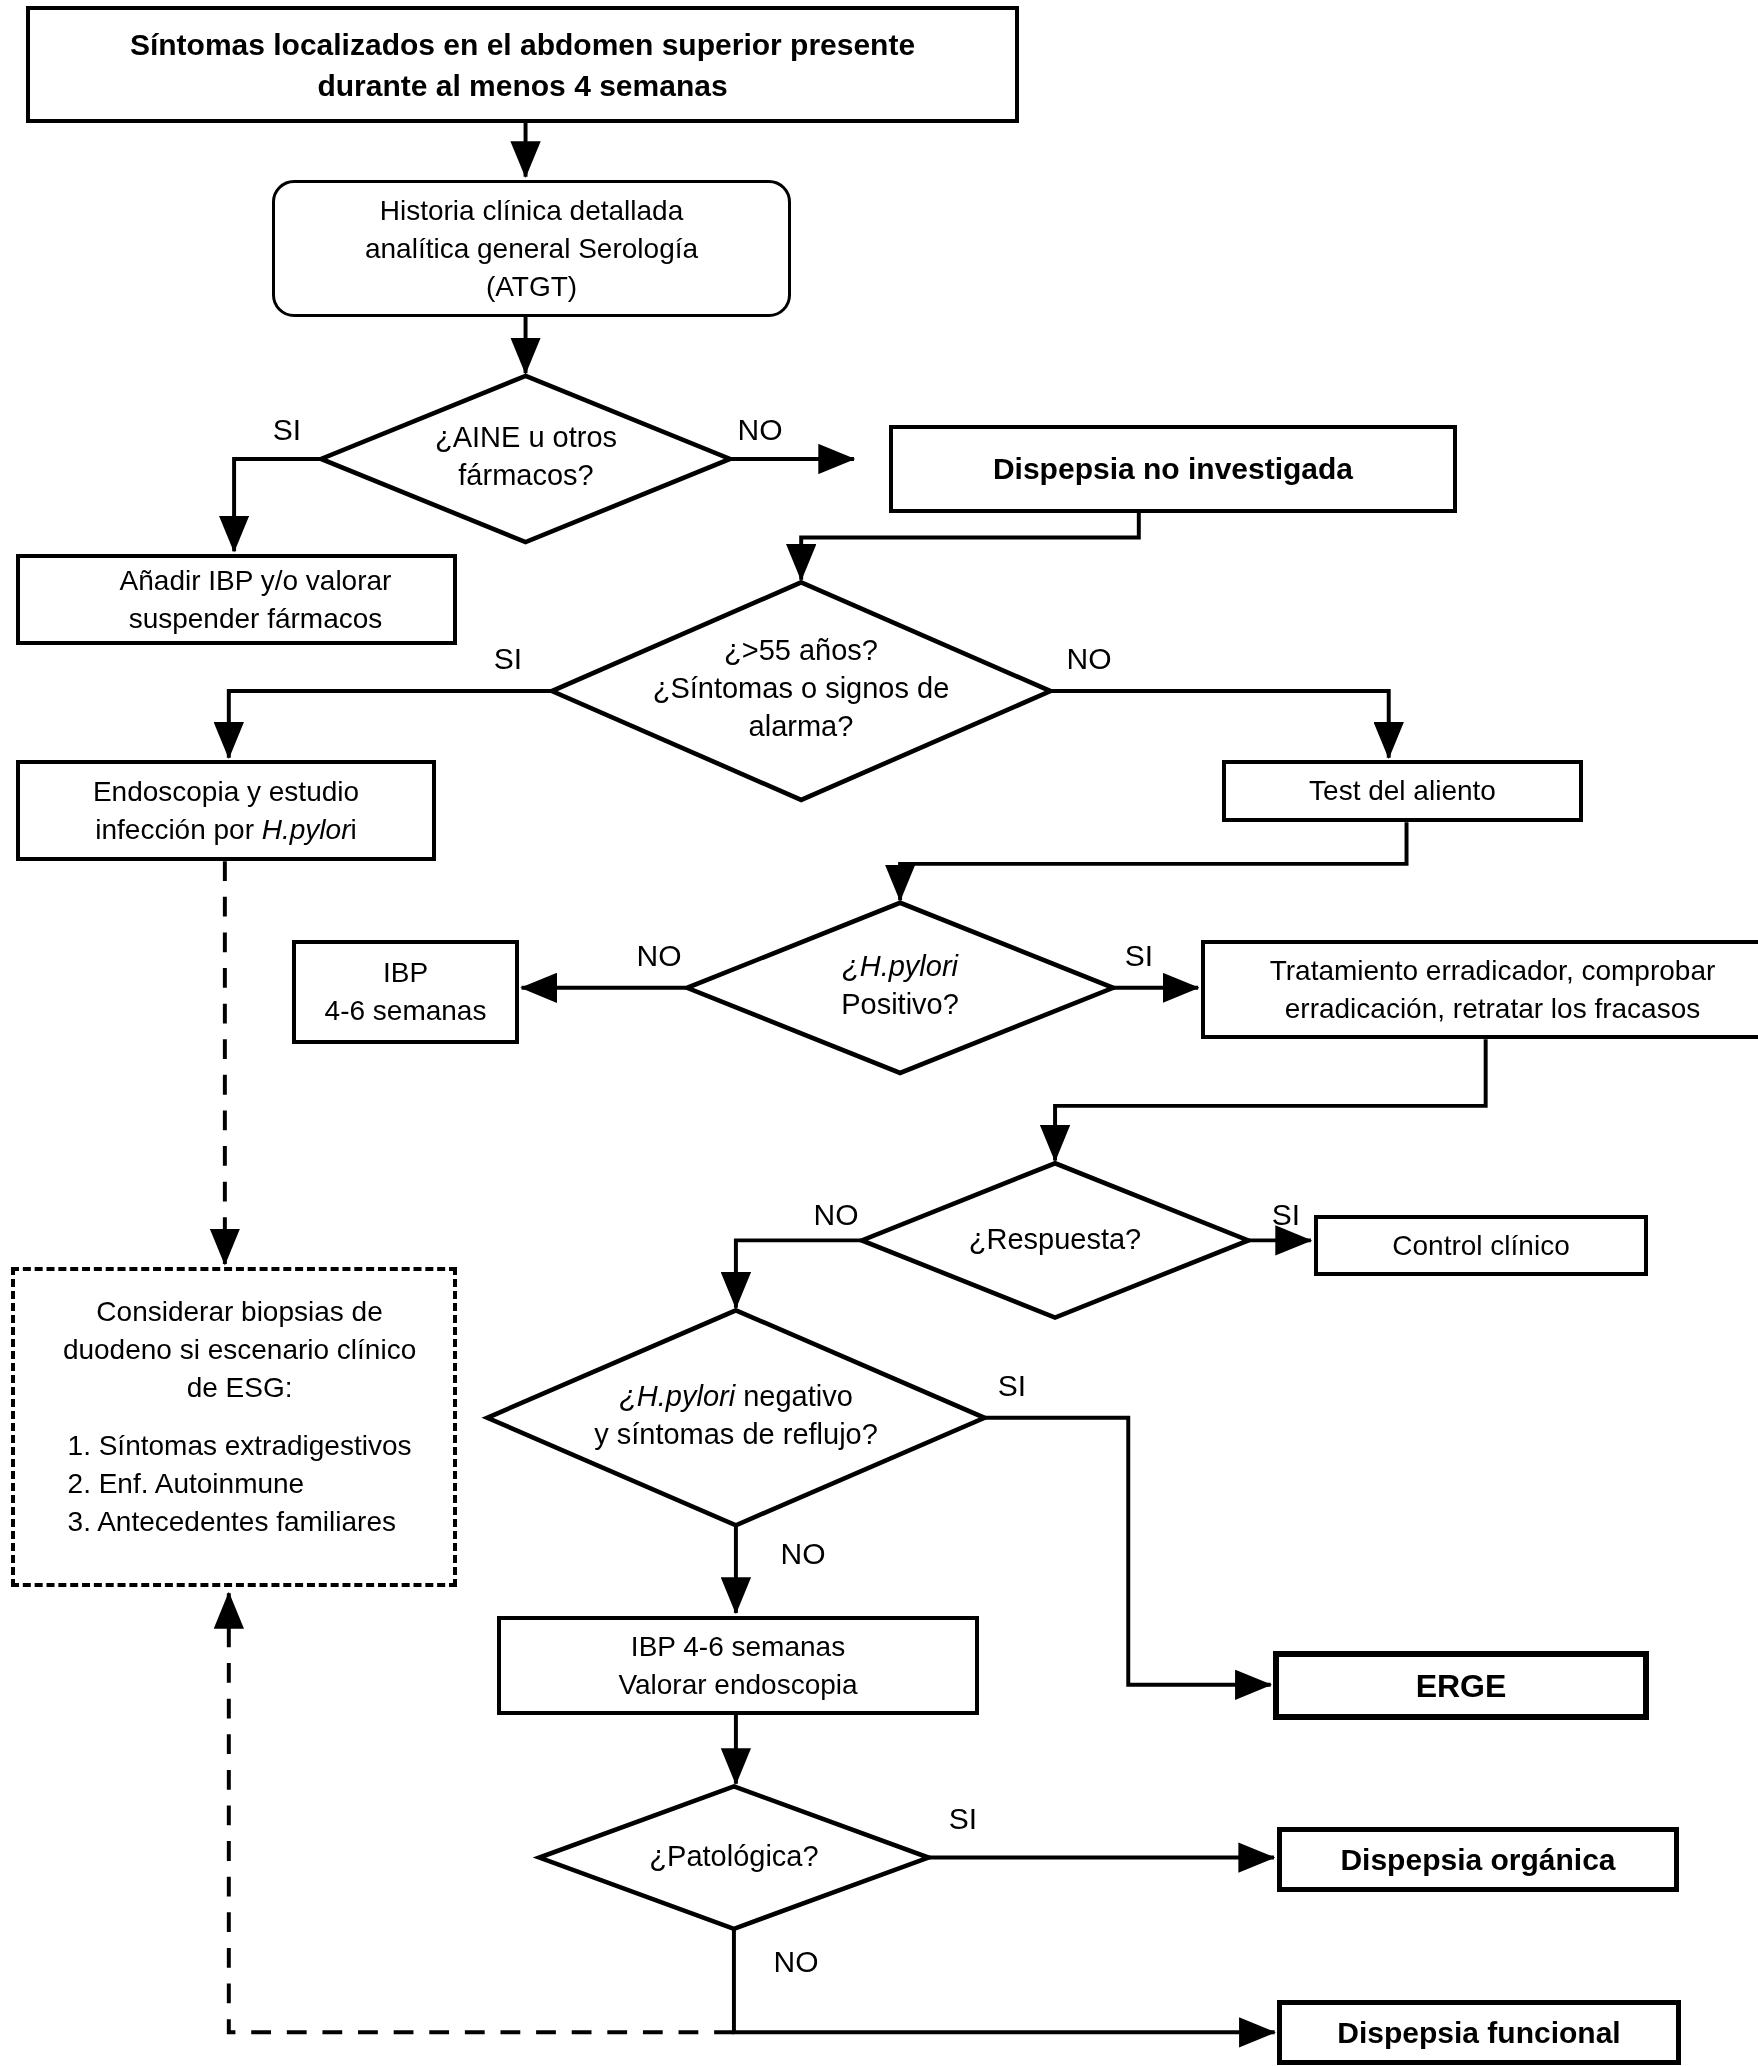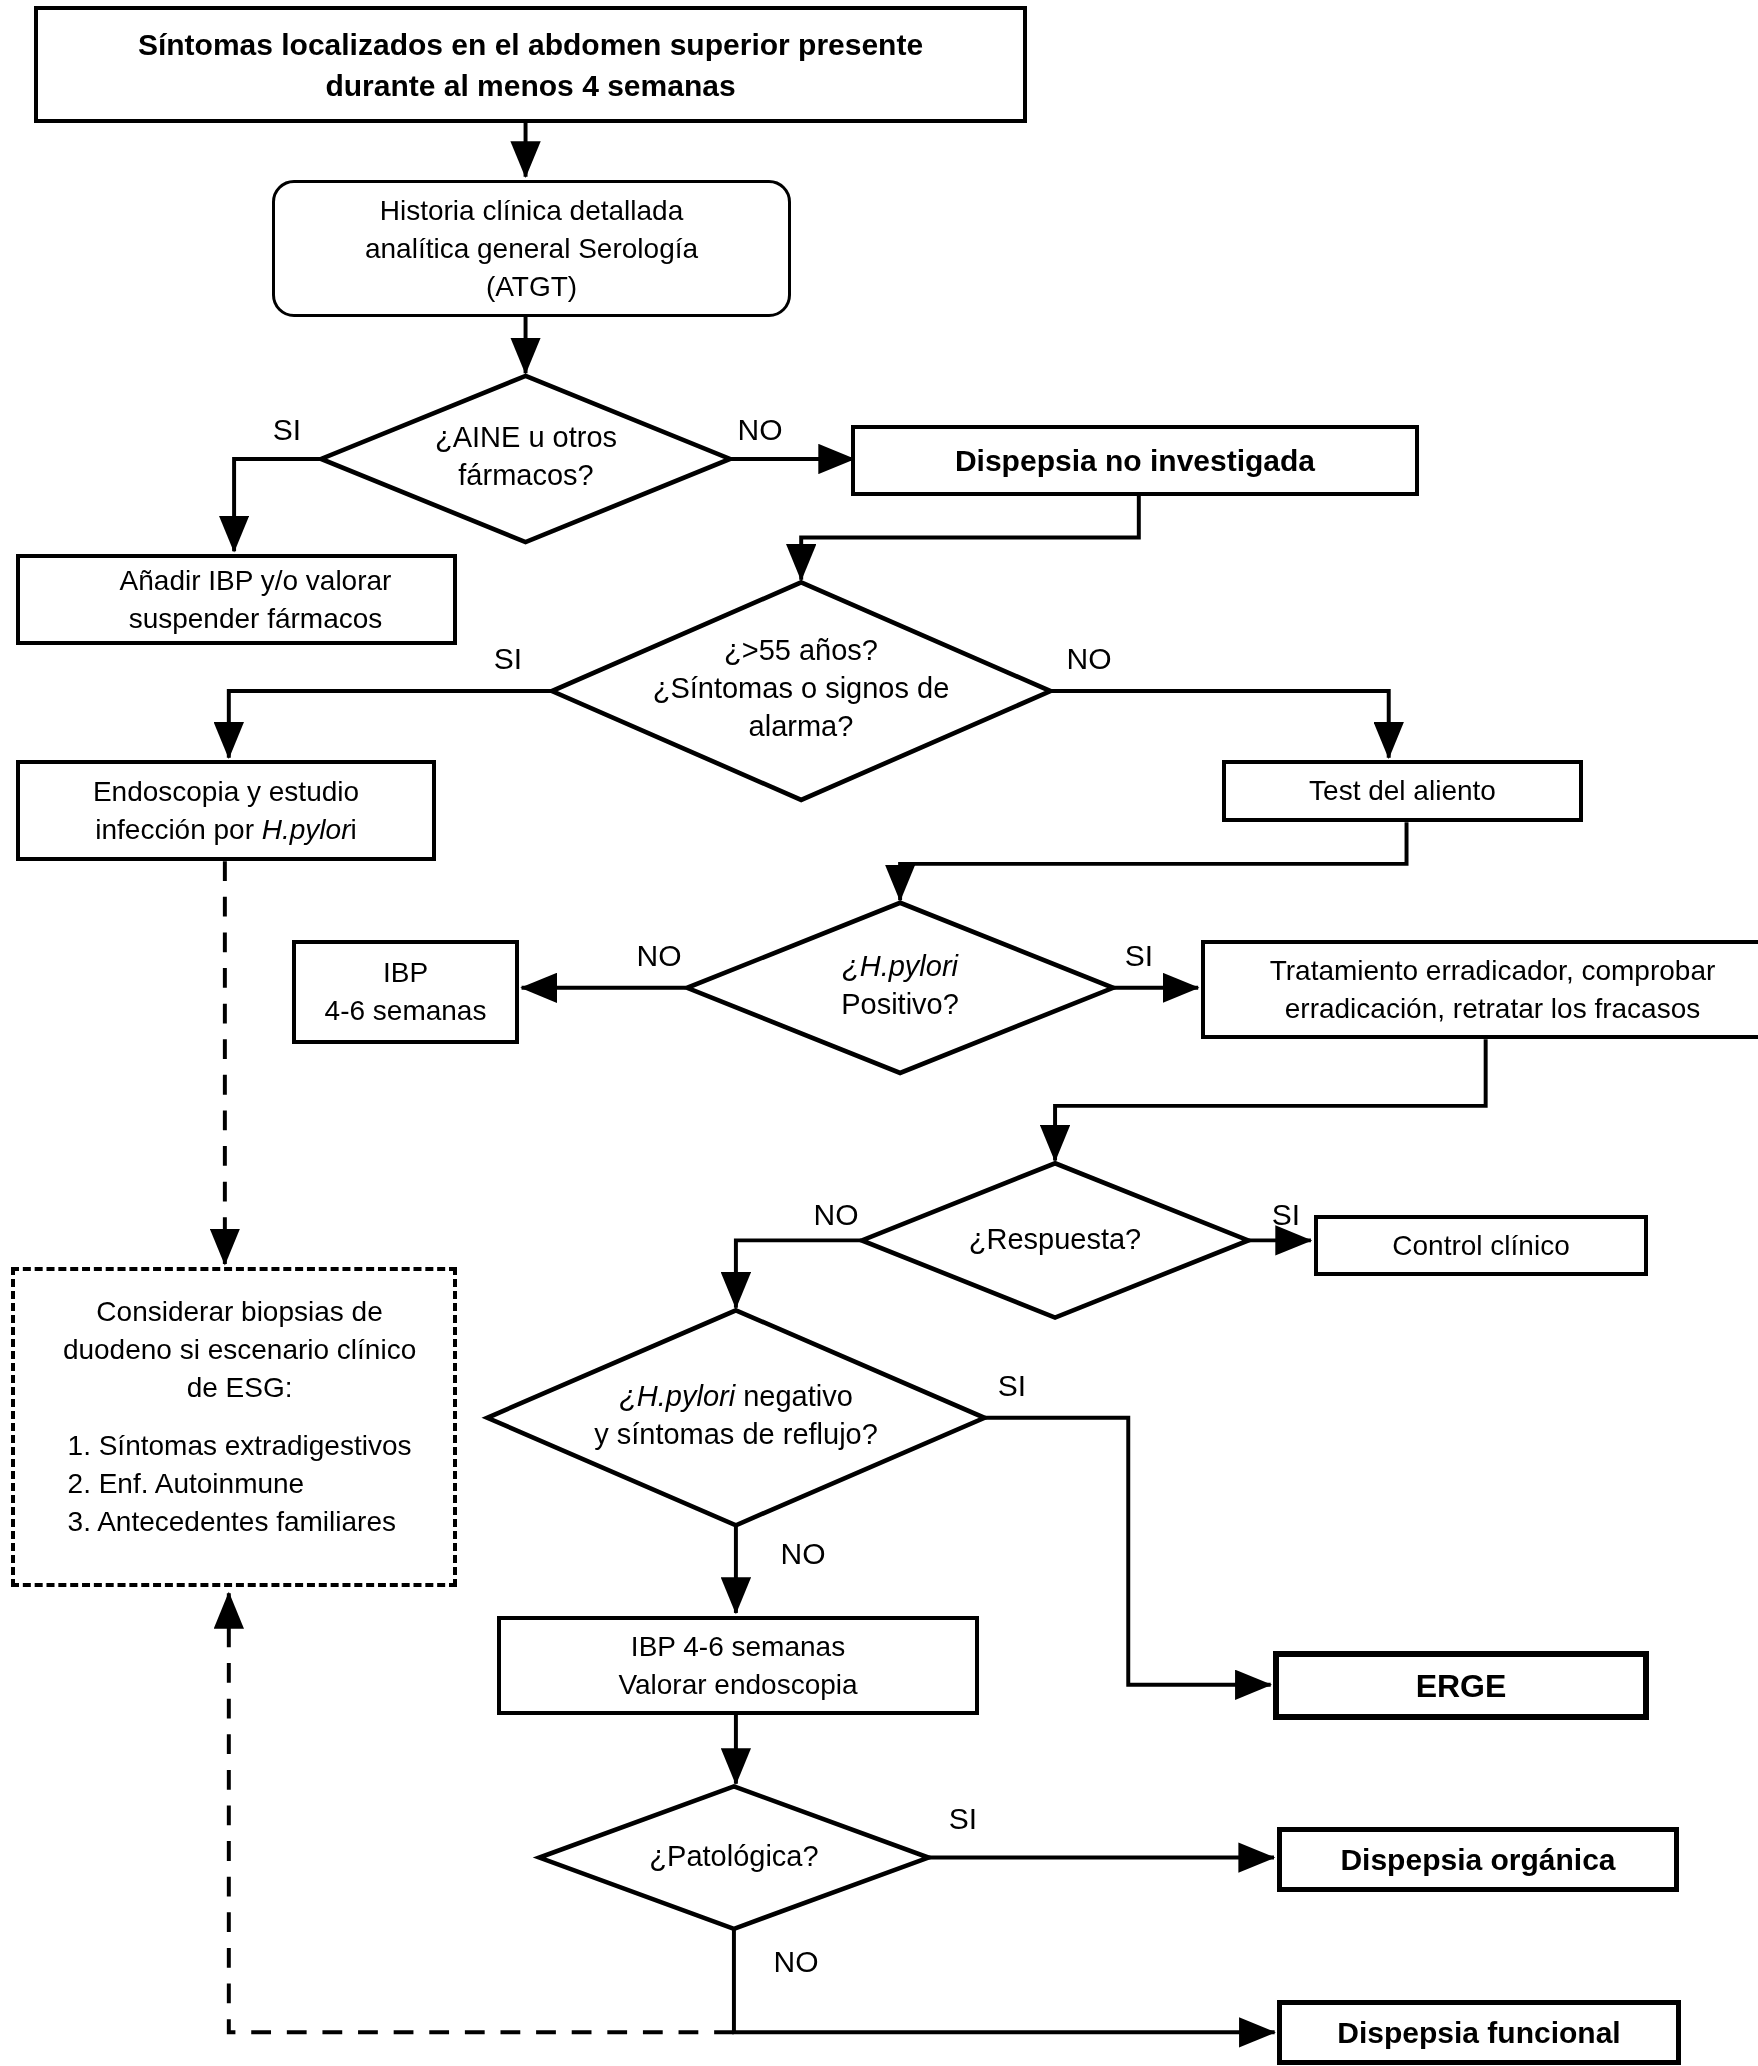--- a/index.html
+++ b/index.html
@@ -84,32 +84,32 @@
     <g fill="#ffffff" stroke="#000" stroke-width="7">
       <polygon points="797,570 1107,696 797,822 487,696"></polygon>
       <polygon points="1215,883 1593,1048 1215,1213 837,1048"></polygon>
       <polygon points="1365,1369 1688,1498 1365,1627 1042,1498"></polygon>
       <polygon points="1600,1764 1893,1881 1600,1998 1307,1881"></polygon>
       <polygon points="1116,1987 1493,2150 1116,2313 739,2150"></polygon>
       <polygon points="1113,2709 1408,2817 1113,2925 818,2817"></polygon>
     </g>
   </svg>
 
-  <div class="box bold" style="left:26px;top:6px;width:993px;height:117px;border-width:4.6px;font-size:30px;line-height:41px;margin-left:8px;">
+  <div class="box bold" style="left:26px;top:6px;width:993px;height:117px;border-width:4.6px;font-size:30px;line-height:41px;">
     <div>Síntomas localizados en el abdomen superior presente</div>
     <div>durante al menos 4 semanas</div>
   </div>
 
   <div class="box" style="left:272px;top:180px;width:519px;height:137px;border-width:3.3px;border-radius:22px;">
     <div>Historia clínica detallada</div>
     <div>analítica general Serología</div>
     <div>(ATGT)</div>
   </div>
 
-  <div class="box bold" style="left:851px;top:425px;width:568px;height:71px;border-width:4px;font-size:30px;">
+  <div class="box bold" style="left:889px;top:425px;width:568px;height:88px;border-width:4px;font-size:30px;">
       <span>Dispepsia no investigada</span>
     </div>
 
   <div class="box" style="left:16px;top:554px;width:441px;height:91px;border-width:4px;padding-left:38px;">
     <div>Añadir IBP y/o valorar</div>
     <div>suspender fármacos</div>
   </div>
 
   <div class="box" style="left:16px;top:760px;width:420px;height:101px;border-width:4px;">
     <div>Endoscopia y estudio</div>

